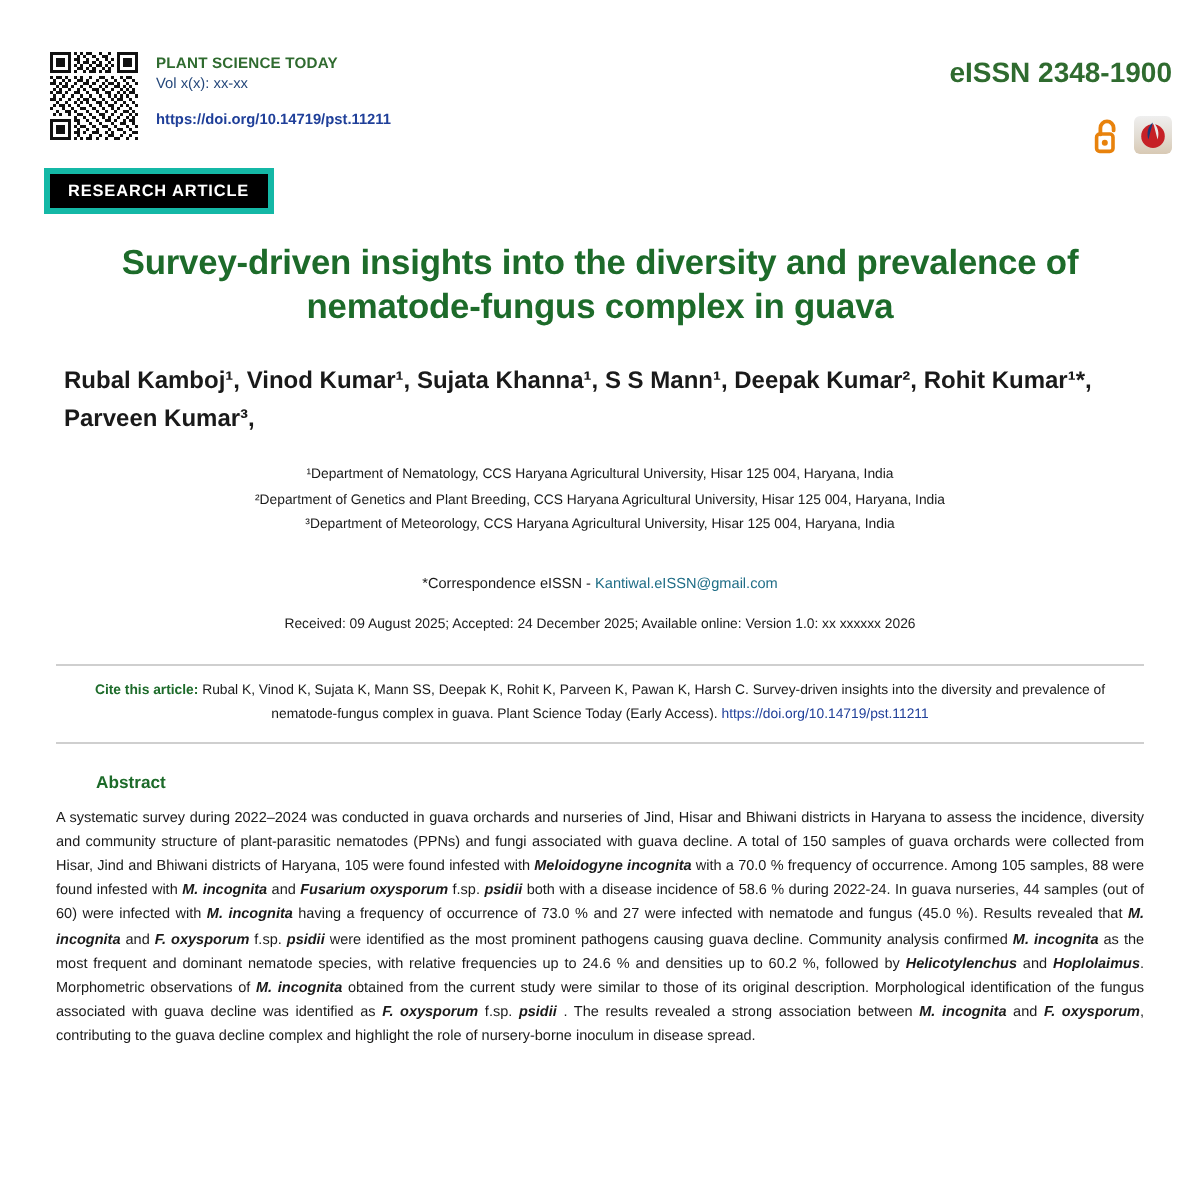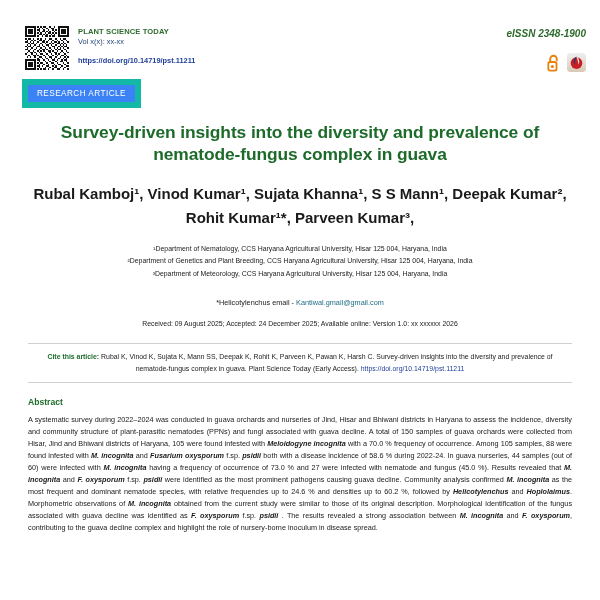--- a/index.html
+++ b/index.html
@@ -61,70 +61,69 @@
     font-size: 7.4px;
     font-weight: bold;
     color: #1f3f99;
     text-decoration: none;
   }
   .masthead-right {
     text-align: right;
     padding-top: 2px;
   }
   .eissn {
-    font-size: 10px;
+    font-size: 14px;
     font-weight: bold;
     color: #2f6b2f;
     white-space: nowrap;
-    font-style: italic;
   }
   .badge-row {
     margin-top: 14px;
     display: flex;
     align-items: center;
     justify-content: flex-end;
     gap: 7px;
   }
   .oa-icon { display:block; }
   .crossmark {
     width: 19px;
     height: 19px;
     border-radius: 3px;
     display: block;
   }
 
   
   .tag-wrap { padding: 7px 0 0 22px; }
   .tag {
     display: inline-block;
-    background: #3b82f6;
+    background: #000000;
     color: #ffffff;
     font-size: 8.2px;
-    font-weight: normal;
+    font-weight: bold;
     letter-spacing: .45px;
     padding: 4px 9px 4px 9px;
-    border: 6px solid #14b8a6;
+    border: 3px solid #14b8a6;
   }
 
   
   .title {
     margin: 13px 40px 12px 40px;
     text-align: center;
     font-size: 17.4px;
     line-height: 1.28;
     font-weight: bold;
     color: #1d6b2a;
     letter-spacing: -.1px;
   }
 
   
   .authors {
     margin: 16px 32px 0 32px;
-    text-align: center;
-    font-size: 15px;
+    text-align: left;
+    font-size: 12px;
     font-weight: bold;
     line-height: 1.6;
     color: #1a1a1a;
   }
 
   
   .affils {
     margin: 13px 30px 0 30px;
     text-align: center;
     font-size: 6.9px;
@@ -174,20 +173,21 @@
 
   
   .abstract-wrap {
     margin: 14px 28px 0 28px;
   }
   .abstract-heading {
     font-size: 8.6px;
     font-weight: bold;
     color: #1d6b2a;
     margin-bottom: 7px;
+    margin-left: 20px;
   }
   .abstract-body {
     font-size: 7.25px;
     line-height: 1.66;
     text-align: justify;
     color: #1a1a1a;
   }
   .abstract-body i { font-style: italic; font-weight: bold; }
 </style>
 </head>
@@ -485,21 +485,21 @@
     <div>Rubal Kamboj¹, Vinod Kumar¹, Sujata Khanna¹, S S Mann¹, Deepak Kumar², Rohit Kumar¹*, Parveen Kumar³,</div>
   </div>
 
   <div class="affils">
     <div>¹Department of Nematology, CCS Haryana Agricultural University, Hisar 125 004, Haryana, India</div>
     <div>²Department of Genetics and Plant Breeding, CCS Haryana Agricultural University, Hisar 125 004, Haryana, India</div>
     <div>³Department of Meteorology, CCS Haryana Agricultural University, Hisar 125 004, Haryana, India</div>
   </div>
 
   <div class="corresp">
-    <span>*Helicotylenchus email - </span><a href="#">Kantiwal.gmail@gmail.com</a>
+    <span>*Correspondence eISSN - </span><a href="#">Kantiwal.eISSN@gmail.com</a>
   </div>
 
   <div class="dates">Received: 09 August 2025; Accepted: 24 December 2025; Available online: Version 1.0: xx xxxxxx 2026</div>
 
   <div class="citebox">
     <span class="cite-label">Cite this article:</span><span> Rubal K, Vinod K, Sujata K, Mann SS, Deepak K, Rohit K, Parveen K, Pawan K, Harsh C. Survey-driven insights into the diversity and prevalence of nematode-fungus complex in guava. Plant Science Today (Early Access). </span><a href="#">https://doi.org/10.14719/pst.11211</a>
   </div>
 
   <div class="abstract-wrap">
     <div class="abstract-heading">Abstract</div>

